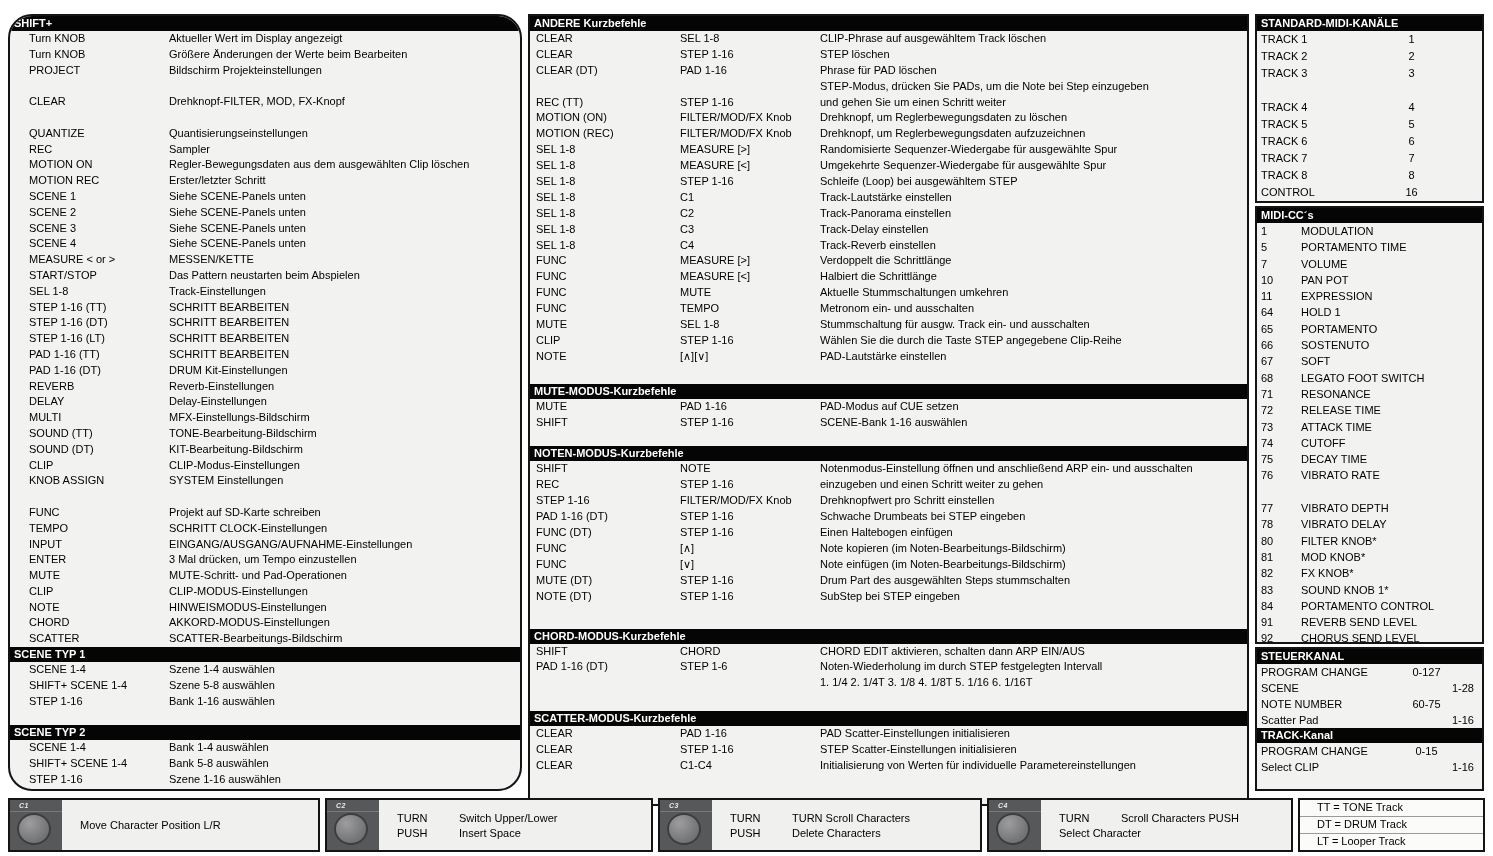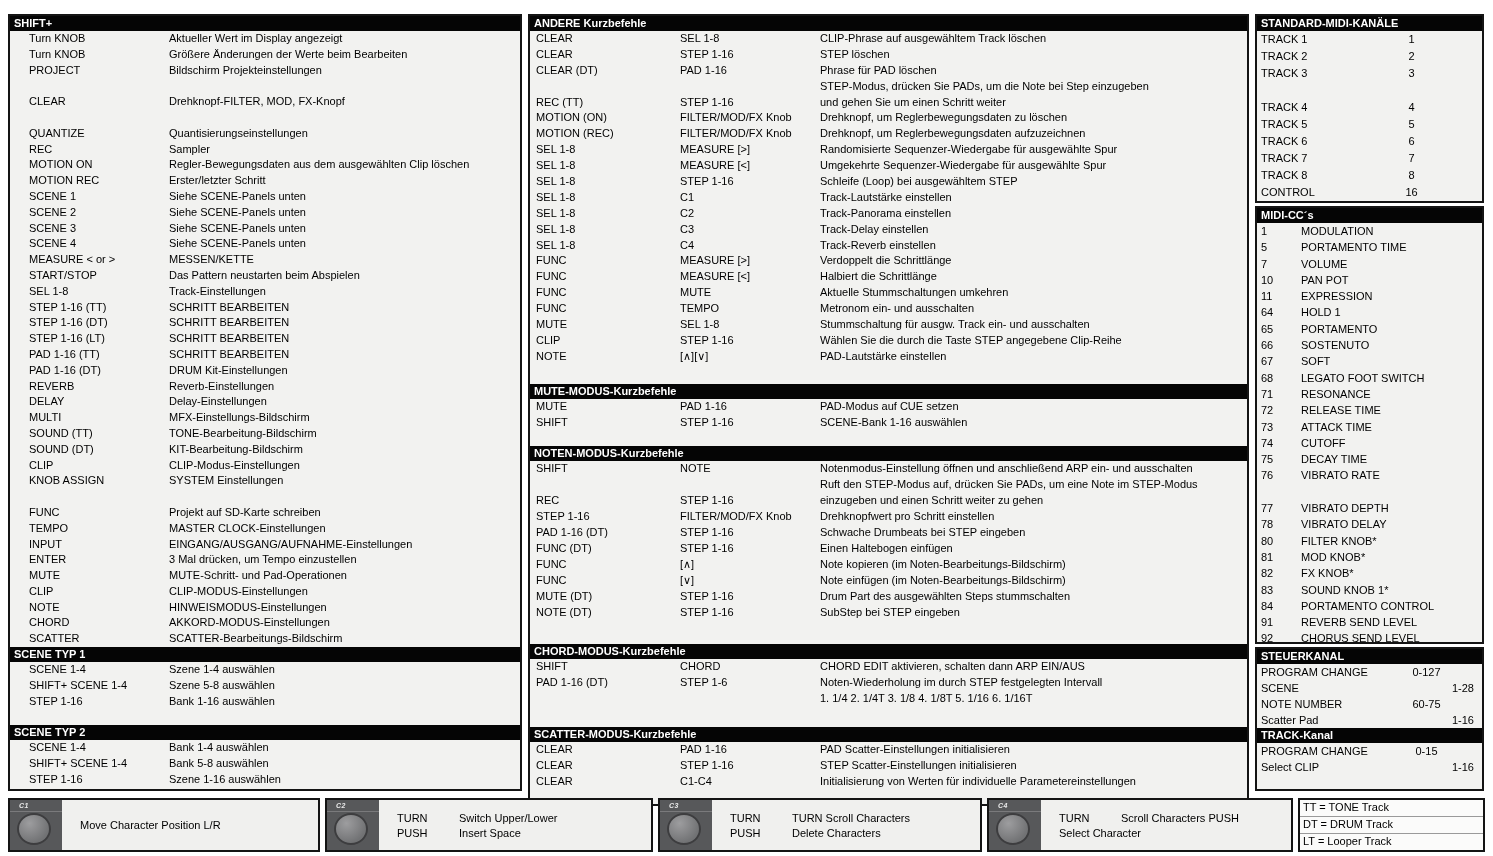--- a/index.html
+++ b/index.html
@@ -5,21 +5,21 @@
   html,body{margin:0;padding:0;background:#ffffff;}
   .page{
     position:relative;width:1493px;height:856px;background:#ffffff;
     font-family:"Liberation Sans", sans-serif;font-size:11px;color:#000;
     overflow:hidden;
   }
   .panel{
     position:absolute;background:#f2f2f0;border:2px solid #141414;
     box-sizing:border-box;overflow:hidden;
   }
-  #leftPanel{left:8px;top:14px;width:514px;height:777px;}
+  #leftPanel{left:8px;top:14px;width:514px;height:777px;border-radius:24px;}
   #middlePanel{left:528px;top:14px;width:721px;height:792px;}
   #rightBox1{left:1255px;top:14px;width:229px;height:189px;}
   #rightBox2{left:1255px;top:206px;width:229px;height:438px;}
   #rightBox3{left:1255px;top:647px;width:229px;height:144px;}
   .hbar{
     background:#050505;color:#ffffff;font-weight:bold;
     height:15px;line-height:15px;padding-left:4px;
     white-space:nowrap;overflow:hidden;
   }
   .row{white-space:nowrap;overflow:hidden;}
@@ -54,21 +54,21 @@
   }
   .ktext{
     flex:1;display:flex;flex-direction:column;justify-content:center;
     padding-left:18px;gap:1px;
   }
   .kline{display:grid;grid-template-columns:52px 1fr;column-gap:10px;line-height:14px;white-space:nowrap;}
   .legend{
     flex:1;border:2px solid #141414;box-sizing:border-box;background:#fbfbfa;
     display:flex;flex-direction:column;justify-content:space-between;
   }
-  .legrow{height:16px;line-height:15px;padding-left:3px;border-bottom:1px solid #9a9a9a;white-space:nowrap;}
+  .legrow{height:16px;line-height:15px;padding-left:17px;border-bottom:1px solid #9a9a9a;white-space:nowrap;}
   .legrow:last-child{border-bottom:none;}
 </style>
 </head>
 <body>
 
 <div class="page">
   <section class="panel" id="leftPanel">
       <div class="hbar">SHIFT+</div>
       <div class="lrow row">
         <div>Turn KNOB</div>
@@ -189,21 +189,21 @@
       <div class="lrow row">
         <div></div>
         <div></div>
       </div>
       <div class="lrow row">
         <div>FUNC</div>
         <div>Projekt auf SD-Karte schreiben</div>
       </div>
       <div class="lrow row">
         <div>TEMPO</div>
-        <div>MASTER CLOCK-Einstellungen</div>
+        <div>SCHRITT CLOCK-Einstellungen</div>
       </div>
       <div class="lrow row">
         <div>INPUT</div>
         <div>EINGANG/AUSGANG/AUFNAHME-Einstellungen</div>
       </div>
       <div class="lrow row">
         <div>ENTER</div>
         <div>3 Mal drücken, um Tempo einzustellen</div>
       </div>
       <div class="lrow row">
@@ -373,25 +373,20 @@
       <div class="mrow row">
         <div>SHIFT</div>
         <div>STEP 1-16</div>
         <div>SCENE-Bank 1-16 auswählen</div>
       </div>
       <div class="hbar" style="margin-top: 16px;">NOTEN-MODUS-Kurzbefehle</div>
       <div class="mrow row">
         <div>SHIFT</div>
         <div>NOTE</div>
         <div>Notenmodus-Einstellung öffnen und anschließend ARP ein- und ausschalten</div>
-      </div>
-      <div class="mrow row">
-        <div></div>
-        <div></div>
-        <div>Ruft den STEP-Modus auf, drücken Sie PADs, um eine Note im STEP-Modus</div>
       </div>
       <div class="mrow row">
         <div>REC</div>
         <div>STEP 1-16</div>
         <div>einzugeben und einen Schritt weiter zu gehen</div>
       </div>
       <div class="mrow row">
         <div>STEP 1-16</div>
         <div>FILTER/MOD/FX Knob</div>
         <div>Drehknopfwert pro Schritt einstellen</div>

